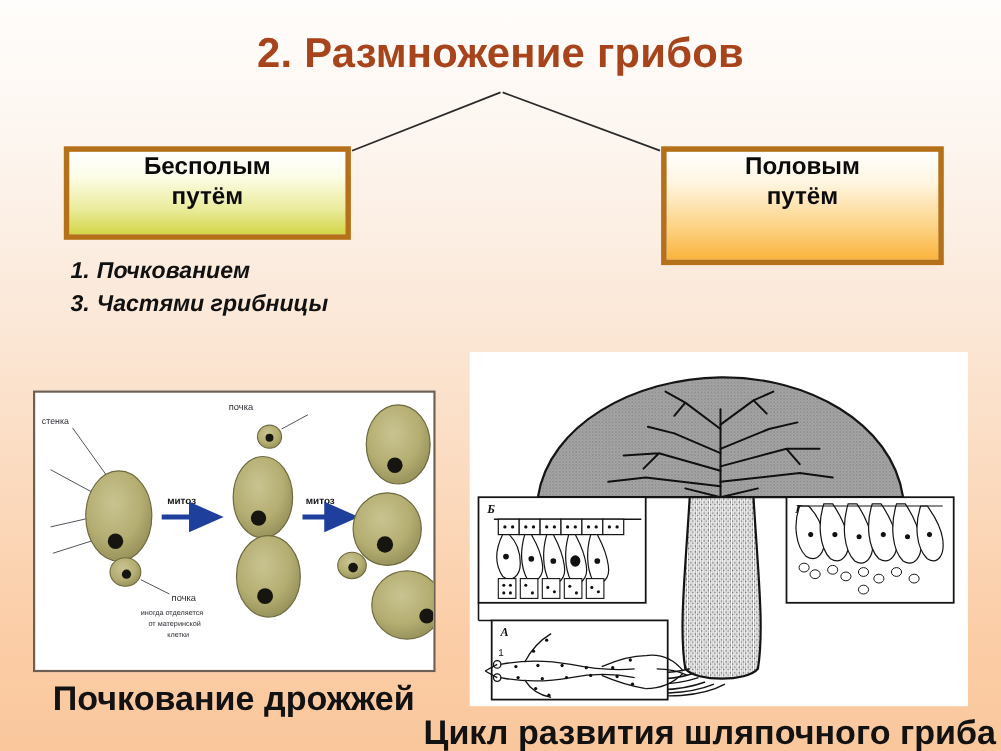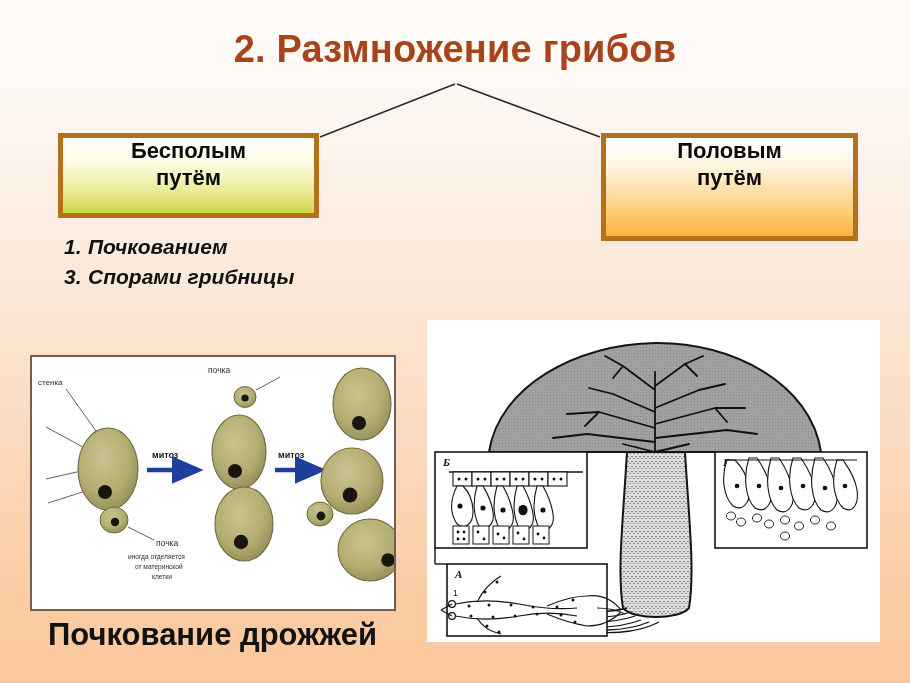--- a/index.html
+++ b/index.html
@@ -155,21 +155,21 @@
       <span class="mode-label">Половым</span>
       <span class="mode-label">путём</span>
     </div>
   </div>
 
   <ul id="method-list">
     <li>
       <span class="num">1.</span><span>Почкованием</span>
     </li>
     <li>
-      <span class="num">3.</span><span>Спорами грибницы</span>
+      <span class="num">3.</span><span>Частями грибницы</span>
     </li>
   </ul>
 
   <div class="photo-panel" id="yeast-panel">
     <svg viewBox="0 0 362 252" width="362" height="252">
       <defs>
         <radialGradient id="cellGrad" cx="42%" cy="36%" r="72%">
           <stop offset="0%" stop-color="#c9c391"></stop>
           <stop offset="58%" stop-color="#b4ae72"></stop>
           <stop offset="100%" stop-color="#8f8a55"></stop>
@@ -420,14 +420,15 @@
         <g stroke="#141414" stroke-width="1.1" fill="none">
           <path d="M160,276 C176,274 186,280 194,290"></path>
           <path d="M160,306 C176,306 186,300 194,292"></path>
           <path d="M170,288 C182,288 190,290 198,294"></path>
         </g>
       </g>
     </svg>
   </div>
 
   <div class="caption" id="caption-yeast">Почкование дрожжей</div>
+  <div class="caption" id="caption-mushroom">Цикл развития шляпочного гриба</div>
 
 </div>
 
 </body></html>

